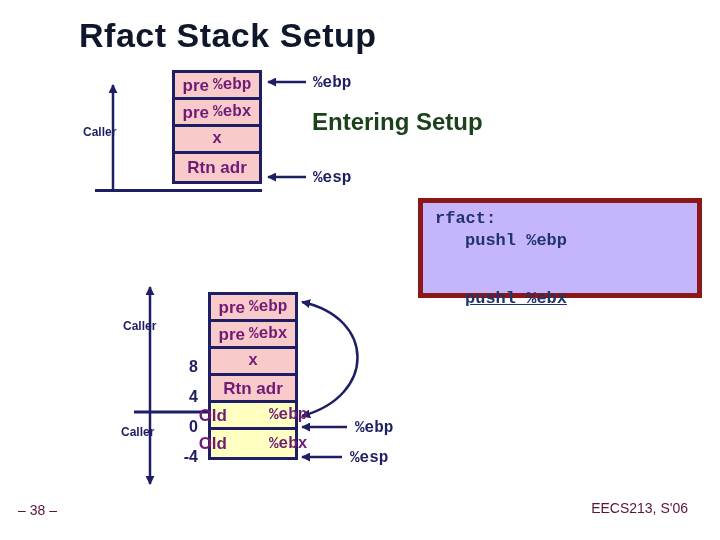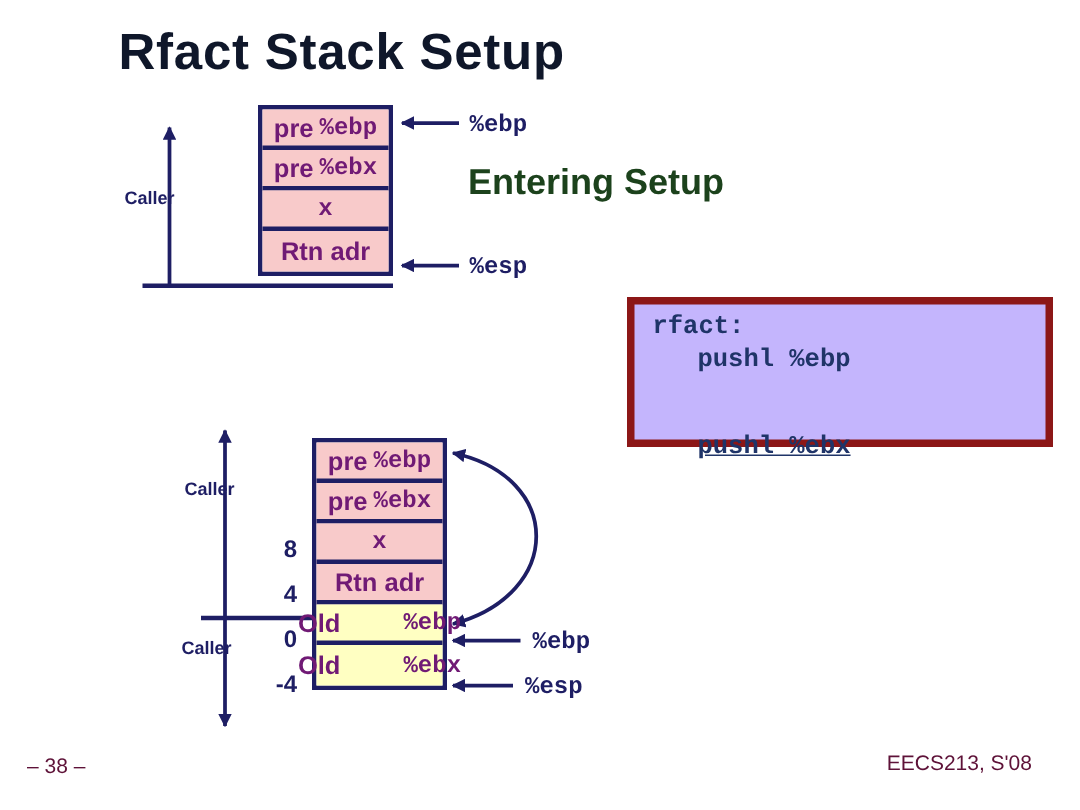--- a/index.html
+++ b/index.html
@@ -131,13 +131,13 @@
   <div class="cell yellow">
     <span class="sans-part">Old</span>
     <span class="mono-part">%ebx</span>
   </div>
 </div>
 
 <div class="abs ptr" style="left:355px;top:419px;">%ebp</div>
 <div class="abs ptr" style="left:350px;top:449px;">%esp</div>
 
 <div class="abs footer" style="left:18px;top:502px;text-align:right;">– 38 –</div>
-<div class="abs footer" style="right:32px;top:500px;">EECS213, S'08</div>
+<div class="abs footer" style="right:32px;top:500px;">EECS213, S'06</div>
 
 </body></html>

